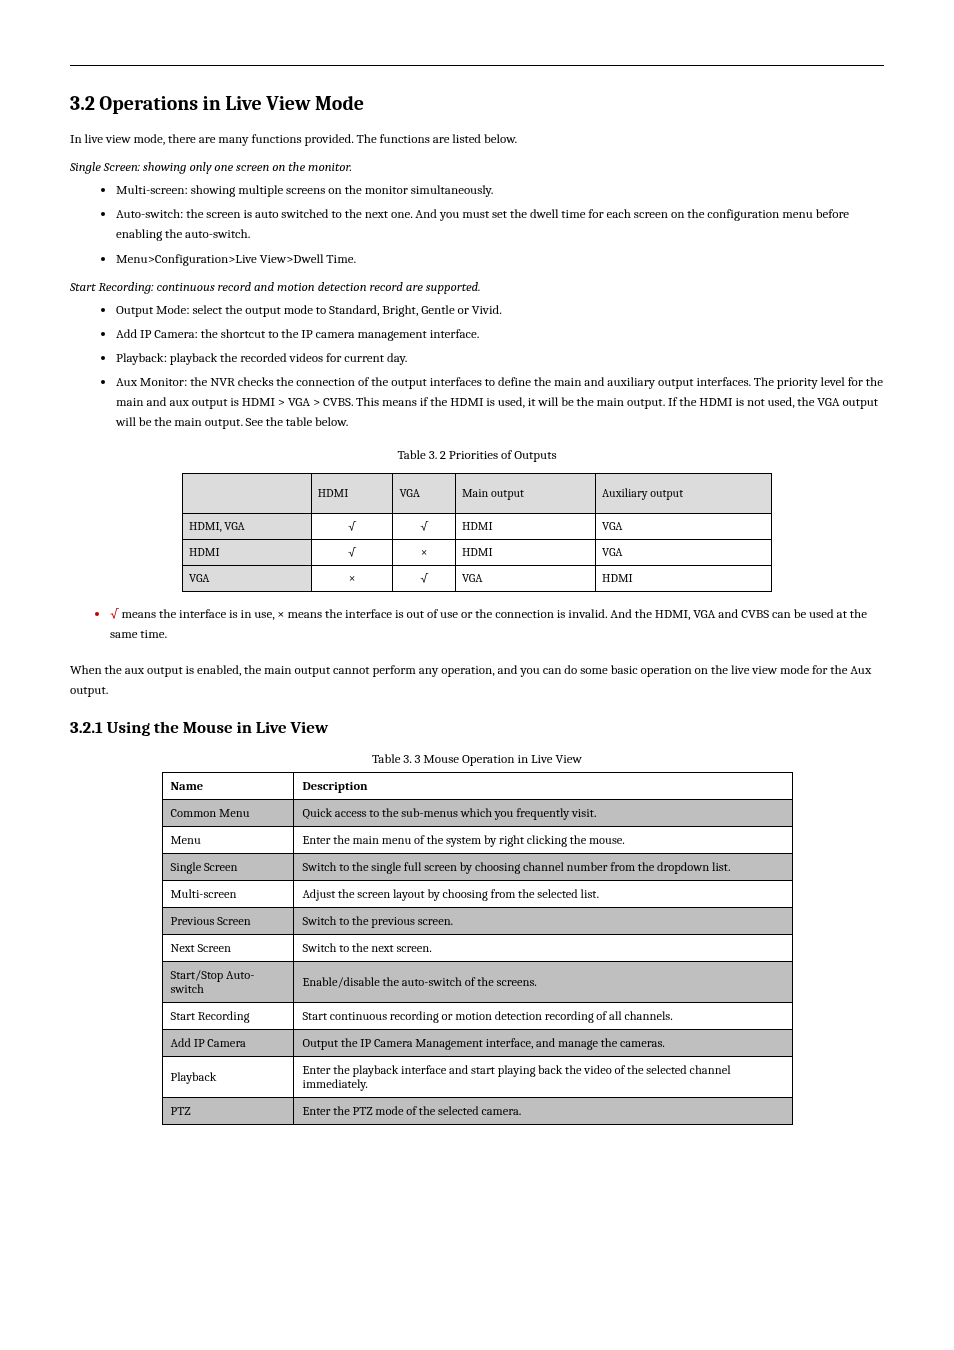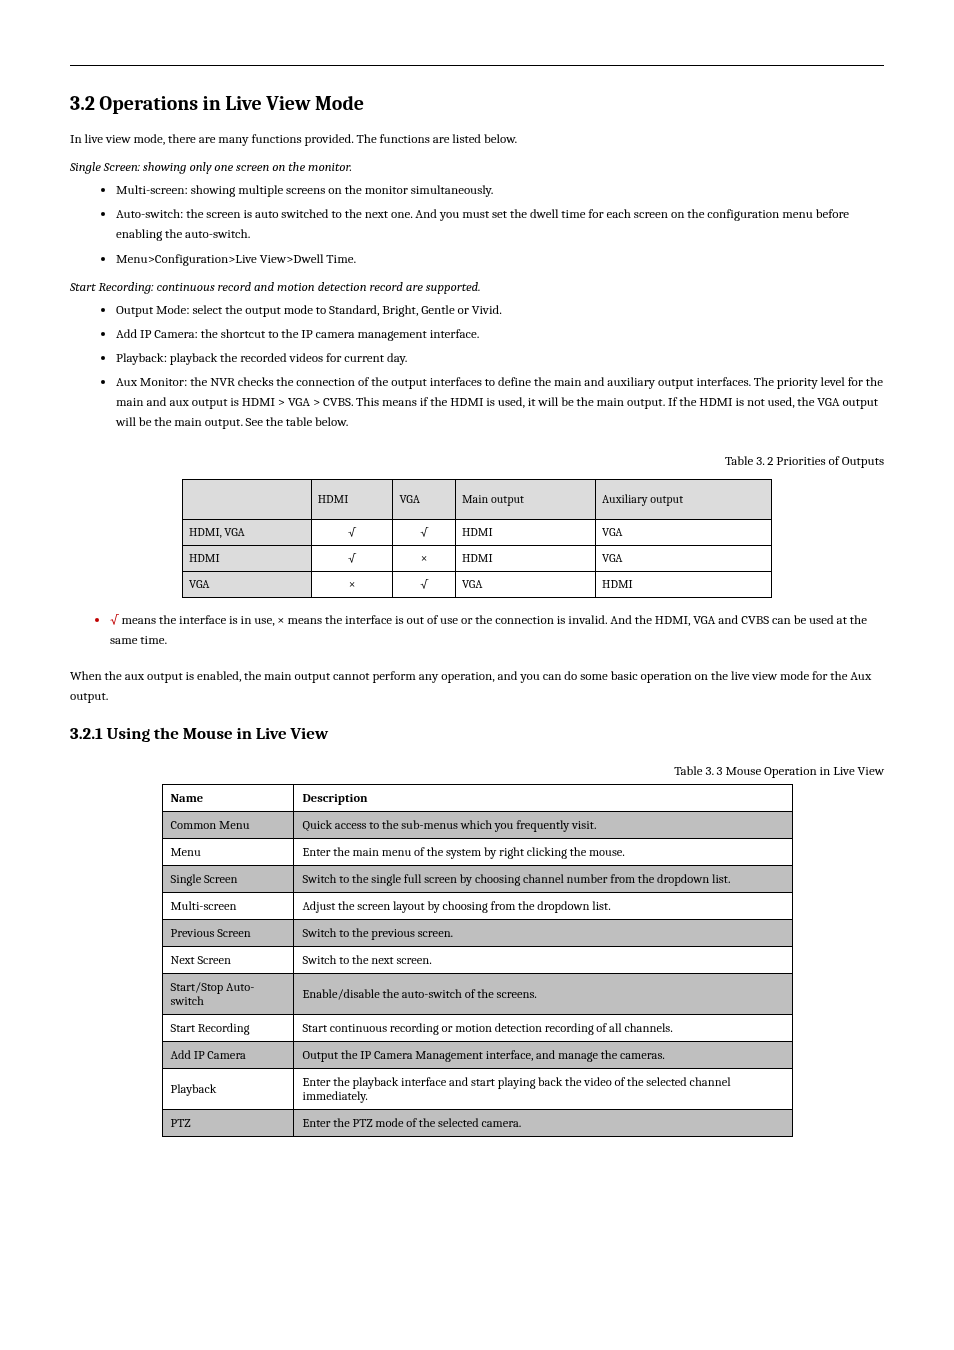--- a/index.html
+++ b/index.html
@@ -44,22 +44,22 @@
     padding-left: 46px;
     margin-bottom: 8px;
   }
   ul.bullets li {
     font-size: 13px;
     line-height: 1.55;
     margin-bottom: 4px;
   }
   .table-caption {
     font-size: 13px;
-    text-align: right;
-    margin: 20px 0 6px 0;
+    text-align: center;
+    margin: 14px 0 6px 0;
   }
 
   
   table.prios {
     border-collapse: collapse;
     margin: 11px auto;
     width: 590px;
     font-size: 12px;
   }
   table.prios th, table.prios td {
@@ -207,21 +207,21 @@
     <tr>
       <td>Menu</td>
       <td>Enter the main menu of the system by right clicking the mouse.</td>
     </tr>
     <tr class="alt">
       <td>Single Screen</td>
       <td>Switch to the single full screen by choosing channel number from the dropdown list.</td>
     </tr>
     <tr>
       <td>Multi-screen</td>
-      <td>Adjust the screen layout by choosing from the dropdown list.</td>
+      <td>Adjust the screen layout by choosing from the selected list.</td>
     </tr>
     <tr class="alt">
       <td>Previous Screen</td>
       <td>Switch to the previous screen.</td>
     </tr>
     <tr>
       <td>Next Screen</td>
       <td>Switch to the next screen.</td>
     </tr>
     <tr class="alt">

